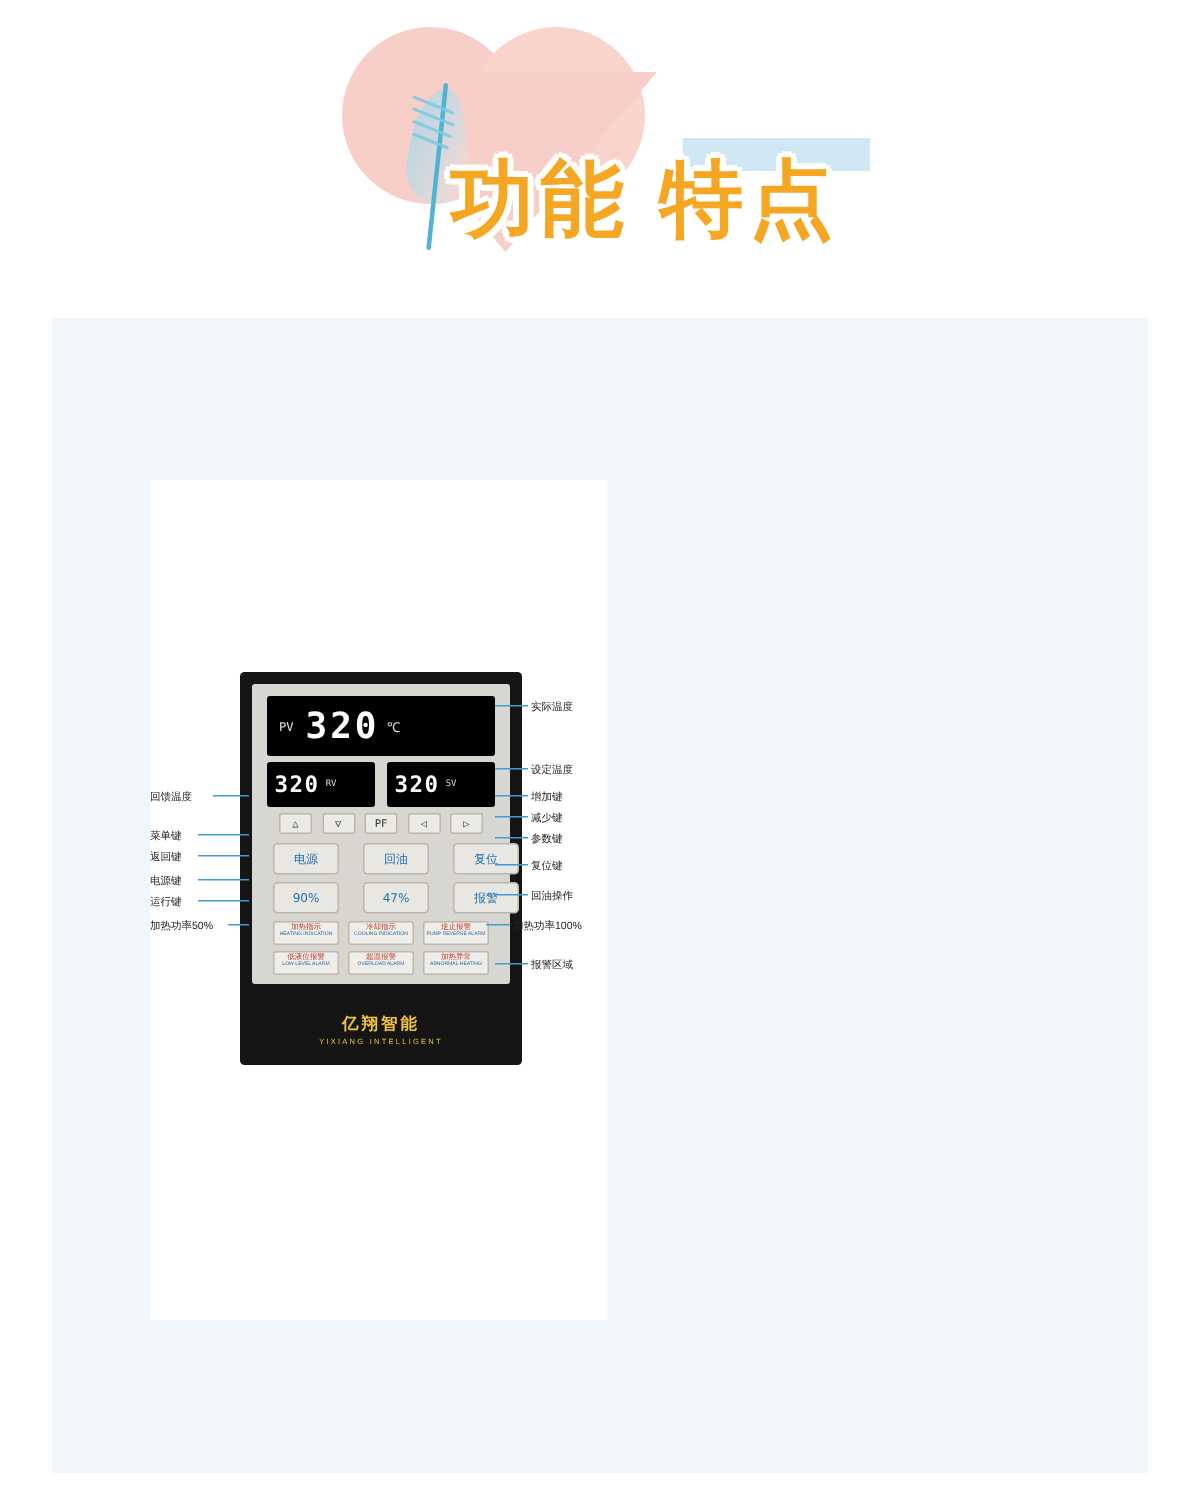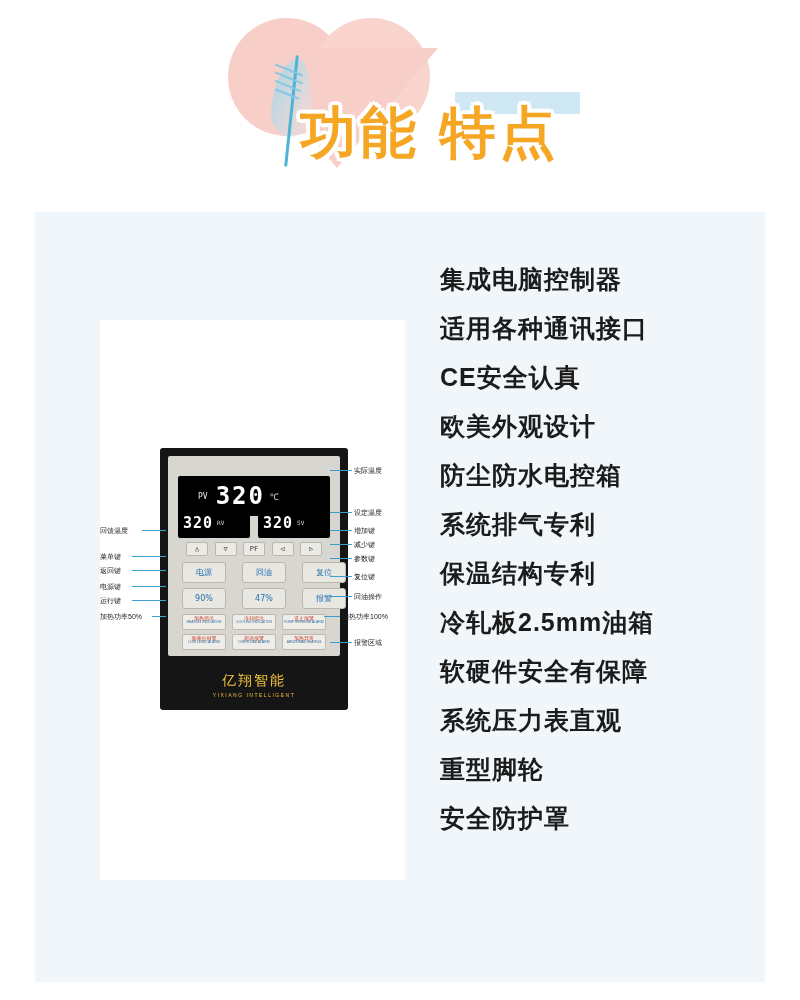--- a/index.html
+++ b/index.html
@@ -122,22 +122,21 @@
     border-radius: 2px;
   }
   .lcd-main {
     position: absolute;
     left: 10px; top: 8px;
     width: 152px; height: 40px;
     background: #000;
     border-radius: 2px;
     display: flex;
     align-items: center;
-    padding: 0 20px;
-    margin-top: 12px;
+    padding: 0 8px;
   }
   .lcd-label {
     color: #e8e8e8;
     font-size: 8px;
     font-family: "DejaVu Sans Mono", monospace;
     margin-right: 8px;
   }
   .lcd-digits {
     color: #ffffff;
     font-size: 24px;
@@ -235,21 +234,21 @@
     padding-top: 1px;
   }
   .lamp .cn { font-size: 5px; color: #c0392b; display:block; }
   .lamp .en { font-size: 3.4px; color: #2b6ca3; display:block; }
   .brand {
     position: absolute;
     left: 0; bottom: 12px;
     width: 188px;
     text-align: center;
   }
-  .brand .cn { color: #f0c33a; font-size: 14px; letter-spacing: 2px; }
+  .brand .cn { color: #f0c33a; font-size: 11px; letter-spacing: 2px; font-weight: bold; }
   .brand .en { color: #f0c33a; font-size: 5px; letter-spacing: 1.5px; margin-top: 2px; }
 
   
   .callout {
     position: absolute;
     font-size: 7px;
     color: #222;
     white-space: nowrap;
   }
   .callout.right { text-align: left; }
@@ -418,29 +417,15 @@
       <div class="callout right" style="left:254px; top:272px;">回油操作</div>
       <div class="leader" style="left:230px; top:276px; width:22px;"></div>
 
       <div class="callout right" style="left:242px; top:292px;">加热功率100%</div>
       <div class="leader" style="left:224px; top:296px; width:16px;"></div>
 
       <div class="callout right" style="left:254px; top:318px;">报警区域</div>
       <div class="leader" style="left:230px; top:322px; width:22px;"></div>
     </div>
 
-    <div class="features">
-      <div class="feature">集成电脑控制器</div>
-      <div class="feature">适用各种通讯接口</div>
-      <div class="feature">CE安全认真</div>
-      <div class="feature">欧美外观设计</div>
-      <div class="feature">防尘防水电控箱</div>
-      <div class="feature">系统排气专利</div>
-      <div class="feature">保温结构专利</div>
-      <div class="feature">冷轧板2.5mm油箱</div>
-      <div class="feature">软硬件安全有保障</div>
-      <div class="feature">系统压力表直观</div>
-      <div class="feature">重型脚轮</div>
-      <div class="feature">安全防护罩</div>
-    </div>
 
   </div>
 </div>
 
 </body></html>

